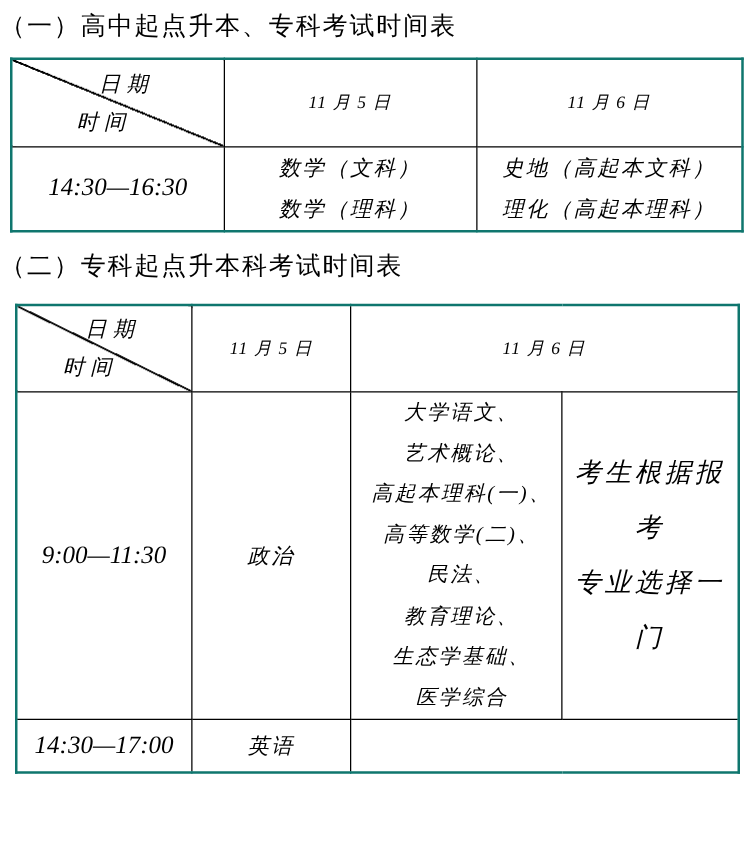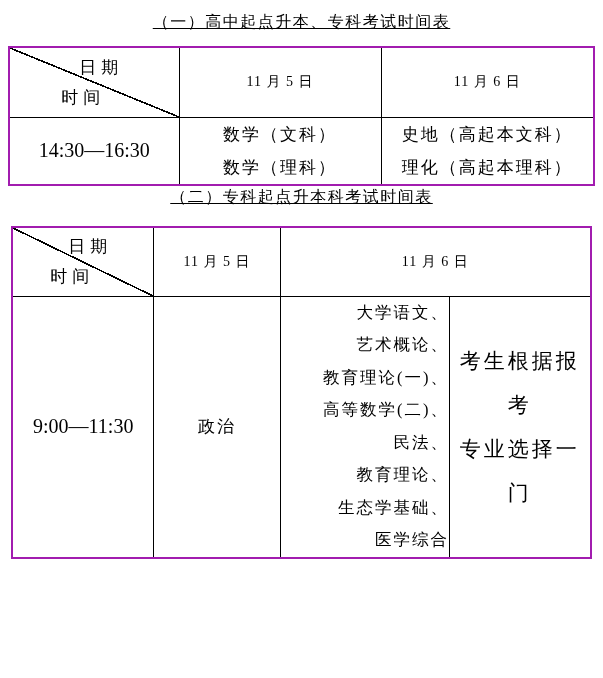--- a/index.html
+++ b/index.html
@@ -8,34 +8,34 @@
     background: #ffffff;
   }
   body {
     width: 603px;
     height: 678px;
     overflow: hidden;
     color: #000000;
     font-family: "Liberation Serif", "DejaVu Serif", serif;
   }
   .title {
-    text-align: center;
-    font-size: 16px;
+    text-align: left;
+    font-size: 20px;
     letter-spacing: 1.5px;
     line-height: 21px;
-    text-decoration: underline;
   }
   #title1 { padding-top: 11px; }
-  #title2 { }
+  #title2 { margin-top: 17px; }
 
   table {
     border-collapse: collapse;
     table-layout: fixed;
     margin: 0 auto;
-    border: 2px solid #a21caf;
+    border: 2px solid #0f766e;
+    font-style: italic;
   }
   #t1 { margin-top: 14px; width: 585px; }
   #t2 { margin-top: 19px; width: 578px; }
 
   td {
     border: 1px solid #000;
     text-align: center;
     vertical-align: middle;
     font-size: 17px;
     letter-spacing: 2px;
@@ -66,21 +66,21 @@
     flex-direction: column;
     justify-content: center;
     height: 100%;
     gap: 7px;
     letter-spacing: 5px;
   }
   .corner-date-label { transform: translateX(7px); }
   .corner-time-label { transform: translateX(-11px); }
 
   .electives-cell {
-    text-align: right;
+    text-align: center;
     padding-left: 9px;
     font-size: 16.5px;
     letter-spacing: 2px;
   }
   .electives-cell div { line-height: 32.5px; }
 
   .note-cell div {
     line-height: 44px;
     font-size: 21px;
     letter-spacing: 3px;
@@ -143,28 +143,33 @@
         </td>
         <td class="date-cell">11 月 5 日</td>
         <td class="date-cell" colspan="2">11 月 6 日</td>
       </tr>
       <tr style="height:262px">
         <td class="time-cell">9:00—11:30</td>
         <td class="subject-cell">政治</td>
         <td class="electives-cell">
           <div>大学语文、</div>
           <div>艺术概论、</div>
-          <div>教育理论(一)、</div>
+          <div>高起本理科(一)、</div>
           <div>高等数学(二)、</div>
           <div>民法、</div>
           <div>教育理论、</div>
           <div>生态学基础、</div>
           <div>医学综合</div>
         </td>
         <td class="note-cell">
           <div>考生根据报考</div>
           <div>专业选择一门</div>
         </td>
       </tr>
+      <tr style="height:43px">
+        <td class="time-cell">14:30—17:00</td>
+        <td class="subject-cell">英语</td>
+        <td colspan="2"></td>
+      </tr>
     </tbody>
   </table>
 
 </div>
 
 </body></html>

